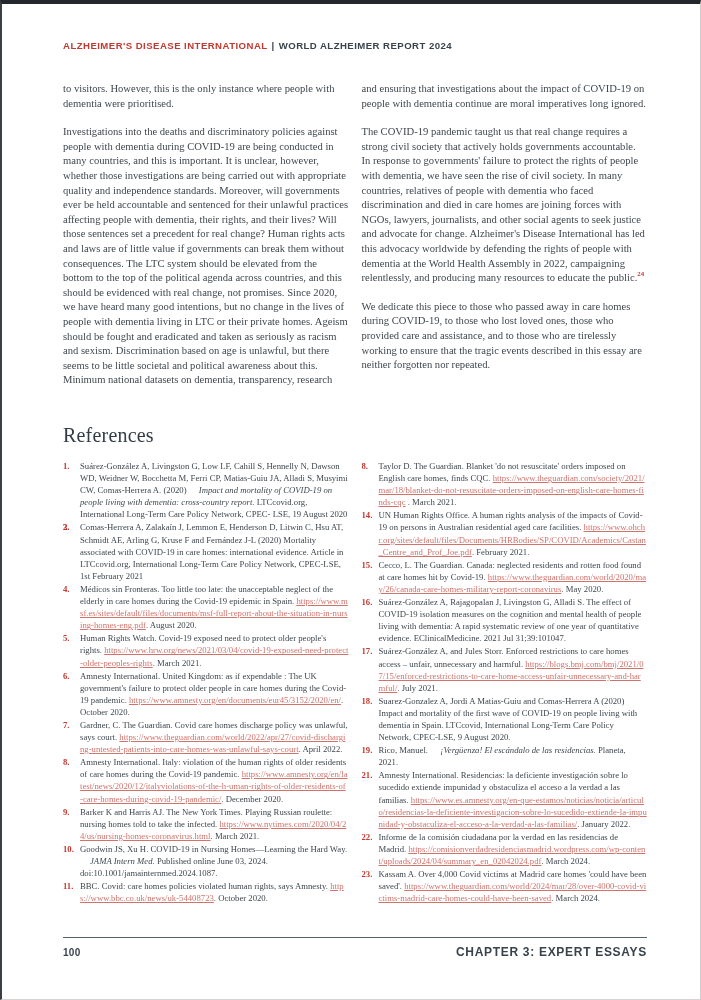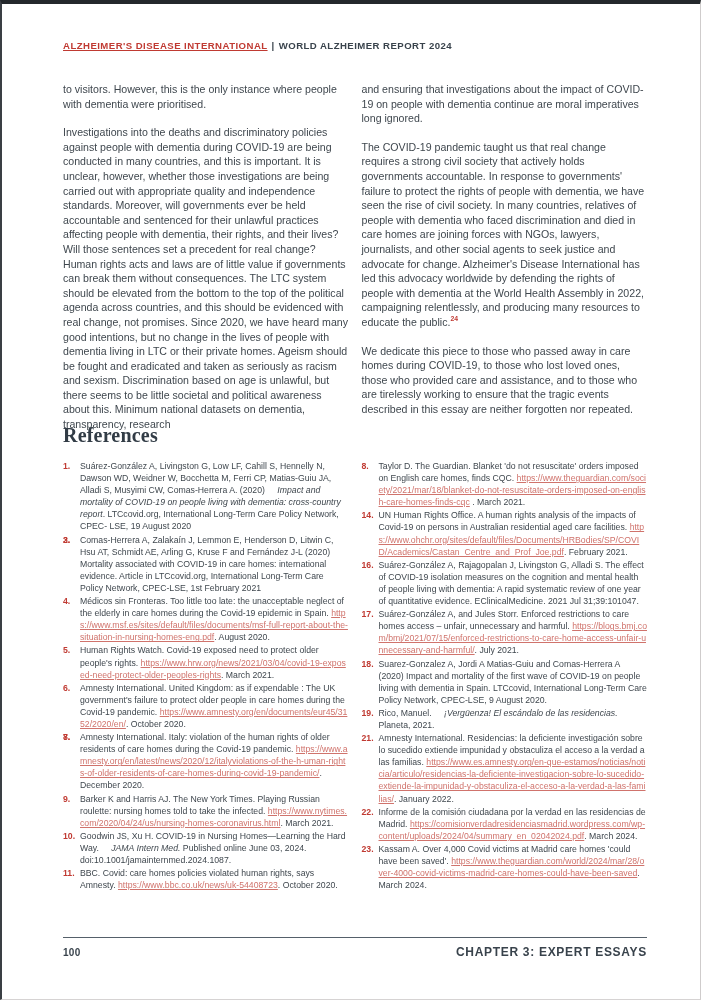--- a/index.html
+++ b/index.html
@@ -5,29 +5,29 @@
   html,body{margin:0;padding:0;background:#8a8a8a;}
   .page{
     position:relative;width:701px;height:1000px;margin:0 auto;
     background:#ffffff;box-sizing:border-box;
     border-top:4px solid #24282c;border-left:2px solid #3a3f44;
     border-right:1px solid #cfcccc;border-bottom:1px solid #d6d3d3;
     font-family:"Liberation Sans","DejaVu Sans",sans-serif;
     color:#3f474e;overflow:hidden;
   }
   .header{position:absolute;top:36px;left:61px;right:53px;font-size:9.6px;font-weight:bold;letter-spacing:0.45px;white-space:nowrap;}
-  .header .brand{color:#c03a32;text-decoration:underline;}
+  .header .brand{color:#c03a32;}
   .header .sep{color:#39434c;margin:0 4px;}
   .header .report{color:#39434c;text-align:center;}
   .columns{position:absolute;left:61px;right:53px;display:flex;gap:13px;}
-  .col{flex:1 1 0;min-width:0;}
+  .col{flex:1 1 0;min-width:0;font-family:Liberation Serif, serif;}
   .essay{top:78px;}
   .body-para{margin:0 0 14px 0;font-size:10.6px;line-height:14.6px;color:#3f474e;}
   .ref-sup{color:#c03a32;font-weight:bold;font-size:6.8px;vertical-align:super;line-height:0;}
-  .refs-heading{position:absolute;top:420px;left:61px;margin:0;font-family:"Liberation Serif","DejaVu Serif",serif;font-weight:bold;font-size:20px;color:#323c46;letter-spacing:0.2px;}
+  .refs-heading{position:absolute;top:420px;left:61px;margin:0;font-family:"Liberation Serif","DejaVu Serif",serif;font-weight:normal;font-size:20px;color:#323c46;letter-spacing:0.2px;}
   .refs{top:456px;}
   .ref-item{position:relative;padding-left:17px;font-size:8.7px;line-height:12.1px;margin-bottom:1px;overflow-wrap:anywhere;}
   .ref-num{position:absolute;left:0;top:0;color:#c03a32;font-weight:bold;}
   .ref-link{color:#d0736c;text-decoration:underline;text-decoration-color:#d0736c;word-break:break-all;cursor:pointer;}
   .ref-item i{font-style:italic;margin-left:10px;}
   .footer-rule{position:absolute;top:933px;left:61px;right:53px;border:0;border-top:1.6px solid #55606a;margin:0;}
   .footer{position:absolute;top:941px;left:61px;right:53px;display:flex;justify-content:space-between;align-items:baseline;}
   .page-number{font-size:10px;font-weight:bold;color:#39434c;letter-spacing:0.3px;}
   .chapter-label{font-size:12px;font-weight:bold;color:#39434c;letter-spacing:0.7px;}
 </style>
@@ -55,29 +55,30 @@
   <h2 class="refs-heading">References</h2>
 
   <div class="columns refs">
     <div class="col" id="refs-left">
         <div class="ref-item"><span class="ref-num">1.</span><span class="ref-body">Suárez-González A, Livingston G, Low LF, Cahill S, Hennelly N, Dawson WD, Weidner W, Bocchetta M, Ferri CP, Matias-Guiu JA, Alladi S, Musyimi CW, Comas-Herrera A. (2020) <i>Impact and mortality of COVID-19 on people living with dementia: cross-country report</i>. LTCcovid.org, International Long-Term Care Policy Network, CPEC- LSE, 19 August 2020</span></div>
         <div class="ref-item"><span class="ref-num">2.</span></div>
         <div class="ref-item"><span class="ref-num">3.</span><span class="ref-body">Comas-Herrera A, Zalakaín J, Lemmon E, Henderson D, Litwin C, Hsu AT, Schmidt AE, Arling G, Kruse F and Fernández J-L (2020) Mortality associated with COVID-19 in care homes: international evidence. Article in LTCcovid.org, International Long-Term Care Policy Network, CPEC-LSE, 1st February 2021</span></div>
         <div class="ref-item"><span class="ref-num">4.</span><span class="ref-body">Médicos sin Fronteras. Too little too late: the unacceptable neglect of the elderly in care homes during the Covid-19 epidemic in Spain. <a class="ref-link">https://www.msf.es/sites/default/files/documents/msf-full-report-about-the-situation-in-nursing-homes-eng.pdf</a>. August 2020.</span></div>
         <div class="ref-item"><span class="ref-num">5.</span><span class="ref-body">Human Rights Watch. Covid-19 exposed need to protect older people's rights. <a class="ref-link">https://www.hrw.org/news/2021/03/04/covid-19-exposed-need-protect-older-peoples-rights</a>. March 2021.</span></div>
         <div class="ref-item"><span class="ref-num">6.</span><span class="ref-body">Amnesty International. United Kingdom: as if expendable : The UK government's failure to protect older people in care homes during the Covid-19 pandemic. <a class="ref-link">https://www.amnesty.org/en/documents/eur45/3152/2020/en/</a>. October 2020.</span></div>
-        <div class="ref-item"><span class="ref-num">7.</span></div>
+        <div class="ref-item"><span class="ref-num">7.</span><span class="ref-body">Gardner, C. The Guardian. Covid care homes discharge policy was unlawful, says court. <a class="ref-link">https://www.theguardian.com/world/2022/apr/27/covid-discharging-untested-patients-into-care-homes-was-unlawful-says-court</a>. April 2022.</span></div>
         <div class="ref-item"><span class="ref-num">8.</span><span class="ref-body">Amnesty International. Italy: violation of the human rights of older residents of care homes during the Covid-19 pandemic. <a class="ref-link">https://www.amnesty.org/en/latest/news/2020/12/italyviolations-of-the-h-uman-rights-of-older-residents-of-care-homes-during-covid-19-pandemic/</a>. December 2020.</span></div>
         <div class="ref-item"><span class="ref-num">9.</span><span class="ref-body">Barker K and Harris AJ. The New York Times. Playing Russian roulette: nursing homes told to take the infected. <a class="ref-link">https://www.nytimes.com/2020/04/24/us/nursing-homes-coronavirus.html</a>. March 2021.</span></div>
         <div class="ref-item"><span class="ref-num">10.</span><span class="ref-body">Goodwin JS, Xu H. COVID-19 in Nursing Homes—Learning the Hard Way. <i>JAMA Intern Med.</i> Published online June 03, 2024. doi:10.1001/jamainternmed.2024.1087.</span></div>
         <div class="ref-item"><span class="ref-num">11.</span><span class="ref-body">BBC. Covid: care homes policies violated human rights, says Amnesty. <a class="ref-link">https://www.bbc.co.uk/news/uk-54408723</a>. October 2020.</span></div>
       </div>
     <div class="col" id="refs-right">
         <div class="ref-item"><span class="ref-num">8.</span><span class="ref-body">Taylor D. The Guardian. Blanket 'do not resuscitate' orders imposed on English care homes, finds CQC. <a class="ref-link">https://www.theguardian.com/society/2021/mar/18/blanket-do-not-resuscitate-orders-imposed-on-english-care-homes-finds-cqc</a> . March 2021.</span></div>
         <div class="ref-item"><span class="ref-num">14.</span><span class="ref-body">UN Human Rights Office. A human rights analysis of the impacts of Covid-19 on persons in Australian residential aged care facilities. <a class="ref-link">https://www.ohchr.org/sites/default/files/Documents/HRBodies/SP/COVID/Academics/Castan_Centre_and_Prof_Joe.pdf</a>. February 2021.</span></div>
+        <div class="ref-item"><span class="ref-num">15.</span><span class="ref-body">Cecco, L. The Guardian. Canada: neglected residents and rotten food found at care homes hit by Covid-19. <a class="ref-link">https://www.theguardian.com/world/2020/may/26/canada-care-homes-military-report-coronavirus</a>. May 2020.</span></div>
         <div class="ref-item"><span class="ref-num">16.</span><span class="ref-body">Suárez-González A, Rajagopalan J, Livingston G, Alladi S. The effect of COVID-19 isolation measures on the cognition and mental health of people living with dementia: A rapid systematic review of one year of quantitative evidence. EClinicalMedicine. 2021 Jul 31;39:101047.</span></div>
         <div class="ref-item"><span class="ref-num">17.</span><span class="ref-body">Suárez-González A, and Jules Storr. Enforced restrictions to care homes access – unfair, unnecessary and harmful. <a class="ref-link">https://blogs.bmj.com/bmj/2021/07/15/enforced-restrictions-to-care-home-access-unfair-unnecessary-and-harmful/</a>. July 2021.</span></div>
         <div class="ref-item"><span class="ref-num">18.</span><span class="ref-body">Suarez-Gonzalez A, Jordi A Matias-Guiu and Comas-Herrera A (2020) Impact and mortality of the first wave of COVID-19 on people living with dementia in Spain. LTCcovid, International Long-Term Care Policy Network, CPEC-LSE, 9 August 2020.</span></div>
         <div class="ref-item"><span class="ref-num">19.</span><span class="ref-body">Rico, Manuel. <i>¡Vergüenza! El escándalo de las residencias.</i> Planeta, 2021.</span></div>
         <div class="ref-item"><span class="ref-num">21.</span><span class="ref-body">Amnesty International. Residencias: la deficiente investigación sobre lo sucedido extiende impunidad y obstaculiza el acceso a la verdad a las familias. <a class="ref-link">https://www.es.amnesty.org/en-que-estamos/noticias/noticia/articulo/residencias-la-deficiente-investigacion-sobre-lo-sucedido-extiende-la-impunidad-y-obstaculiza-el-acceso-a-la-verdad-a-las-familias/</a>. January 2022.</span></div>
         <div class="ref-item"><span class="ref-num">22.</span><span class="ref-body">Informe de la comisión ciudadana por la verdad en las residencias de Madrid. <a class="ref-link">https://comisionverdadresidenciasmadrid.wordpress.com/wp-content/uploads/2024/04/summary_en_02042024.pdf</a>. March 2024.</span></div>
         <div class="ref-item"><span class="ref-num">23.</span><span class="ref-body">Kassam A. Over 4,000 Covid victims at Madrid care homes 'could have been saved'. <a class="ref-link">https://www.theguardian.com/world/2024/mar/28/over-4000-covid-victims-madrid-care-homes-could-have-been-saved</a>. March 2024.</span></div>
       </div>
   </div>
 

